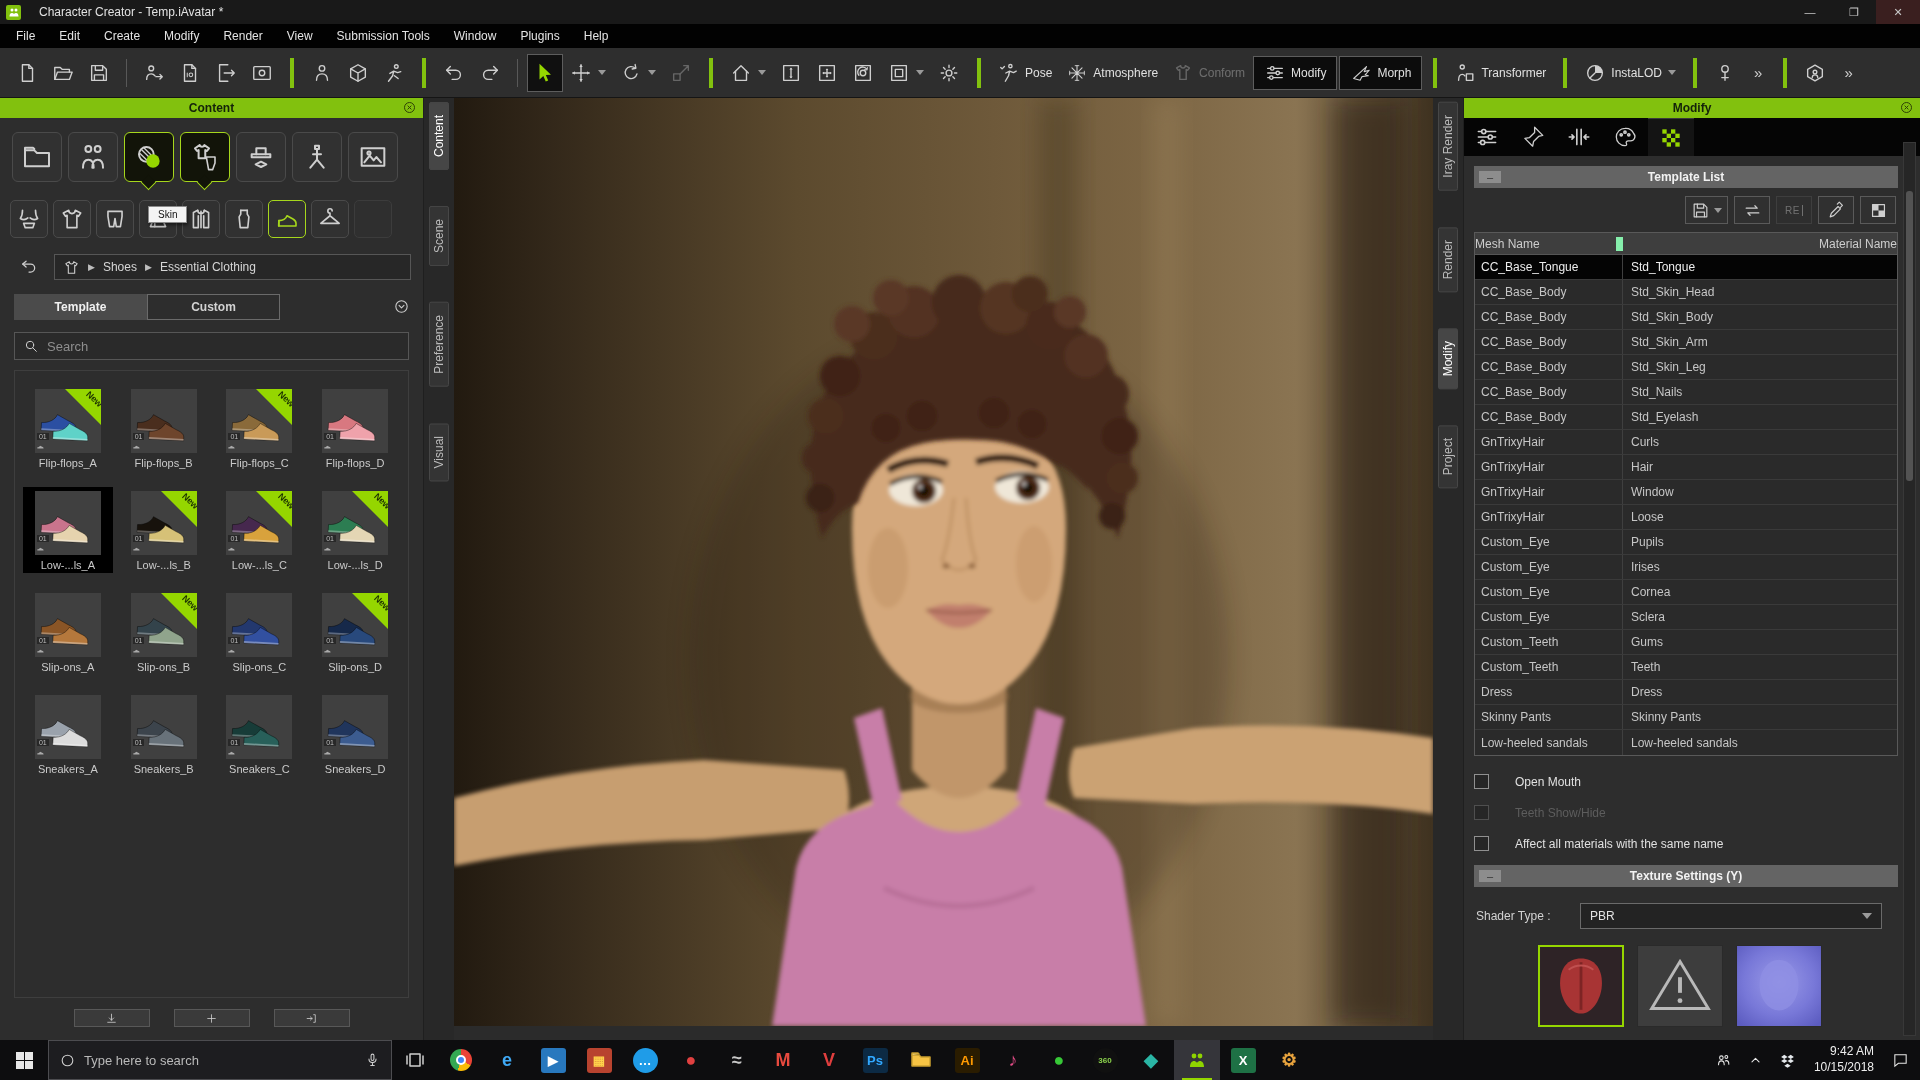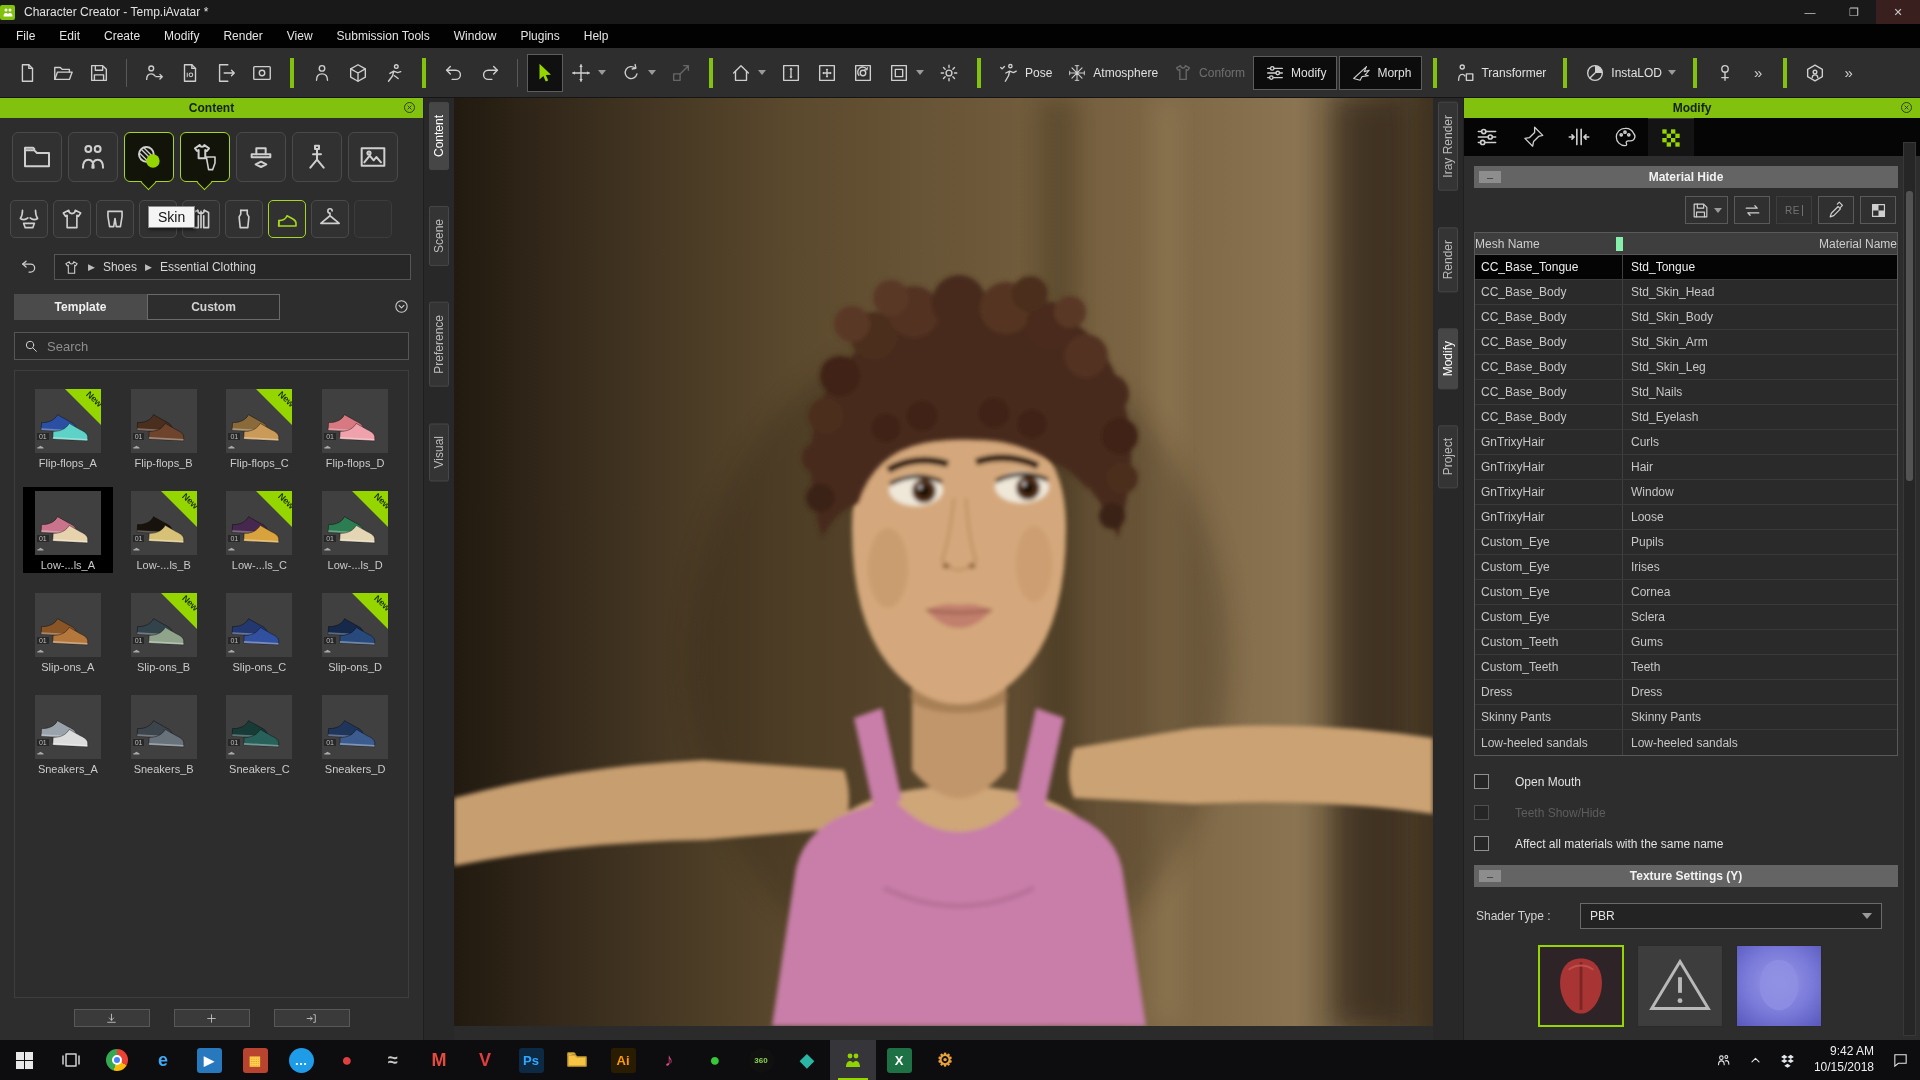--- a/index.html
+++ b/index.html
@@ -1,21 +1,21 @@
 <!DOCTYPE html>
 <html style="--accent: #82c10e; --ribbon: #95d600; --selgreen: #a6d71c;"><head>
 <meta charset="utf-8">
 <style>
 :root{--accent:#82c10e;--ribbon:#95d600;--selgreen:#a6d71c}
 *{box-sizing:border-box;margin:0;padding:0}
 html,body{width:1920px;height:1080px;overflow:hidden}
 body{font-family:"Liberation Sans",sans-serif;background:#1a1a1a;color:#ddd;font-size:12px}
 #app{display:flex;flex-direction:column;width:1920px;height:1080px}
 
-.titlebar{height:24px;background:#191919;display:flex;align-items:center;gap:9px;flex:0 0 auto}
+.titlebar{height:24px;background:#191919;display:flex;align-items:center;padding-left:6px;gap:18px;flex:0 0 auto}
 .app-ico{width:15px;height:15px;border-radius:2px;background:var(--accent);display:flex;align-items:center;justify-content:center}
 .app-ico svg{width:12px;height:12px}
 .win-title{font-size:12px;color:#e2e2e2}
 .win-controls{margin-left:auto;display:flex;height:24px}
 .win-btn{width:44px;display:flex;align-items:center;justify-content:center;color:#c8c8c8;font-size:11px}
 .win-btn.close{background:#3a1f1f}
 
 .menubar{height:24px;background:#020202;display:flex;align-items:center;padding-left:4px;flex:0 0 auto}
 .menu-item{padding:16px 12px;line-height:24px;color:#e4e4e4;font-size:12px}
 
@@ -43,21 +43,21 @@
 .catbtn{width:50px;height:50px;border:1px solid #4a4a4a;border-radius:6px;background:#313131;display:flex;align-items:center;justify-content:center;position:relative}
 .catbtn svg{width:32px;height:32px}
 .catbtn.active{background:#121409;border-color:var(--selgreen)}
 .catbtn.active::after{content:"";position:absolute;left:50%;bottom:-7px;margin-left:-6px;width:10px;height:10px;background:#121409;border-right:1px solid var(--selgreen);border-bottom:1px solid var(--selgreen);transform:rotate(45deg)}
 .subrow{display:flex;gap:5px;padding:14px 10px 4px;align-items:center}
 .subbtn{width:38px;height:38px;border:1px solid #4a4a4a;border-radius:5px;background:#313131;display:flex;align-items:center;justify-content:center}
 .subbtn svg{width:26px;height:26px}
 .subbtn.selected{border-color:var(--selgreen)}
 .subbtn.selected svg{stroke:var(--selgreen)}
 .subbtn.empty{border-color:#3c3c3c;background:#2f2f2f}
-.tooltip{position:absolute;left:148px;top:108px;background:#f4f4f4;color:#111;font-size:14px;padding:2px 9px;border:1px solid #8a8a8a;z-index:9;box-shadow:1px 2px 3px rgba(0,0,0,.5)}
+.tooltip{position:absolute;left:148px;top:108px;background:#f4f4f4;color:#111;font-size:10px;padding:2px 9px;border:1px solid #8a8a8a;z-index:9;box-shadow:1px 2px 3px rgba(0,0,0,.5)}
 .crumbrow{display:flex;align-items:center;gap:8px;margin:12px 12px 0}
 .backbtn{width:34px;height:24px;display:flex;align-items:center;justify-content:center}
 .backbtn svg{width:20px;height:20px}
 .crumbbox{flex:1;height:26px;border:1px solid #565656;background:#272727;display:flex;align-items:center;gap:8px;padding:0 8px}
 .crumbbox svg{width:17px;height:17px}
 .crumb-sep{color:#bdbdbd;font-size:9px}
 .crumb{color:#d6d6d6;font-size:12px}
 .tabrow{display:flex;align-items:center;margin:14px 14px 0;position:relative}
 .ctab{width:133px;height:26px;display:flex;align-items:center;justify-content:center;font-size:12px;font-weight:bold;color:#d2d2d2;background:transparent}
 .ctab.active{background:#4b4b4b;color:#f0f0f0}
@@ -1056,21 +1056,21 @@
               <rect x="4" y="12" width="4" height="4"></rect>
               <rect x="12" y="12" width="4" height="4"></rect>
               <rect x="8" y="16" width="4" height="4"></rect>
               <rect x="16" y="16" width="4" height="4"></rect>
             </svg>
           </div>
         </div>
       <div class="mbody">
         <div class="secbar">
           <span class="minus">–</span>
-          <span class="sectitle">Material Hide</span>
+          <span class="sectitle">Template List</span>
         </div>
         <div class="mltools" id="mltools">
             <div class="mtool">
               <svg class="ic" viewBox="0 0 24 24">
                 <path d="M4 4h12l4 4v12H4z"></path>
                 <path d="M8 4v5h8V5"></path>
                 <path d="M7 20v-6h10v6"></path>
               </svg>
               <span class="caret"></span>
             </div>
@@ -1247,20 +1247,30 @@
   </div>
 
   <div class="taskbar">
     <div class="startbtn">
       <span class="winlogo">
           <i></i>
           <i></i>
           <i></i>
           <i></i>
         </span>
+    </div>
+    <div class="tsearch">
+      <svg class="ic" viewBox="0 0 24 24">
+          <circle cx="12" cy="12" r="7.5"></circle>
+        </svg>
+      <input placeholder="Type here to search" style="">
+      <svg class="ic" viewBox="0 0 24 24">
+          <rect x="10" y="3" width="4" height="9" rx="2"></rect>
+          <path d="M7 10a5 5 0 0 0 10 0M12 15v4M9.5 19h5"></path>
+        </svg>
     </div>
     <div class="tapps" id="tapps">
         <div class="tapp">
           <svg class="ic" viewBox="0 0 24 24">
             <rect x="7" y="6" width="10" height="12"></rect>
             <path d="M4 8v8M20 8v8"></path>
           </svg>
         </div>
         <div class="tapp">
           <span class="chromering">

